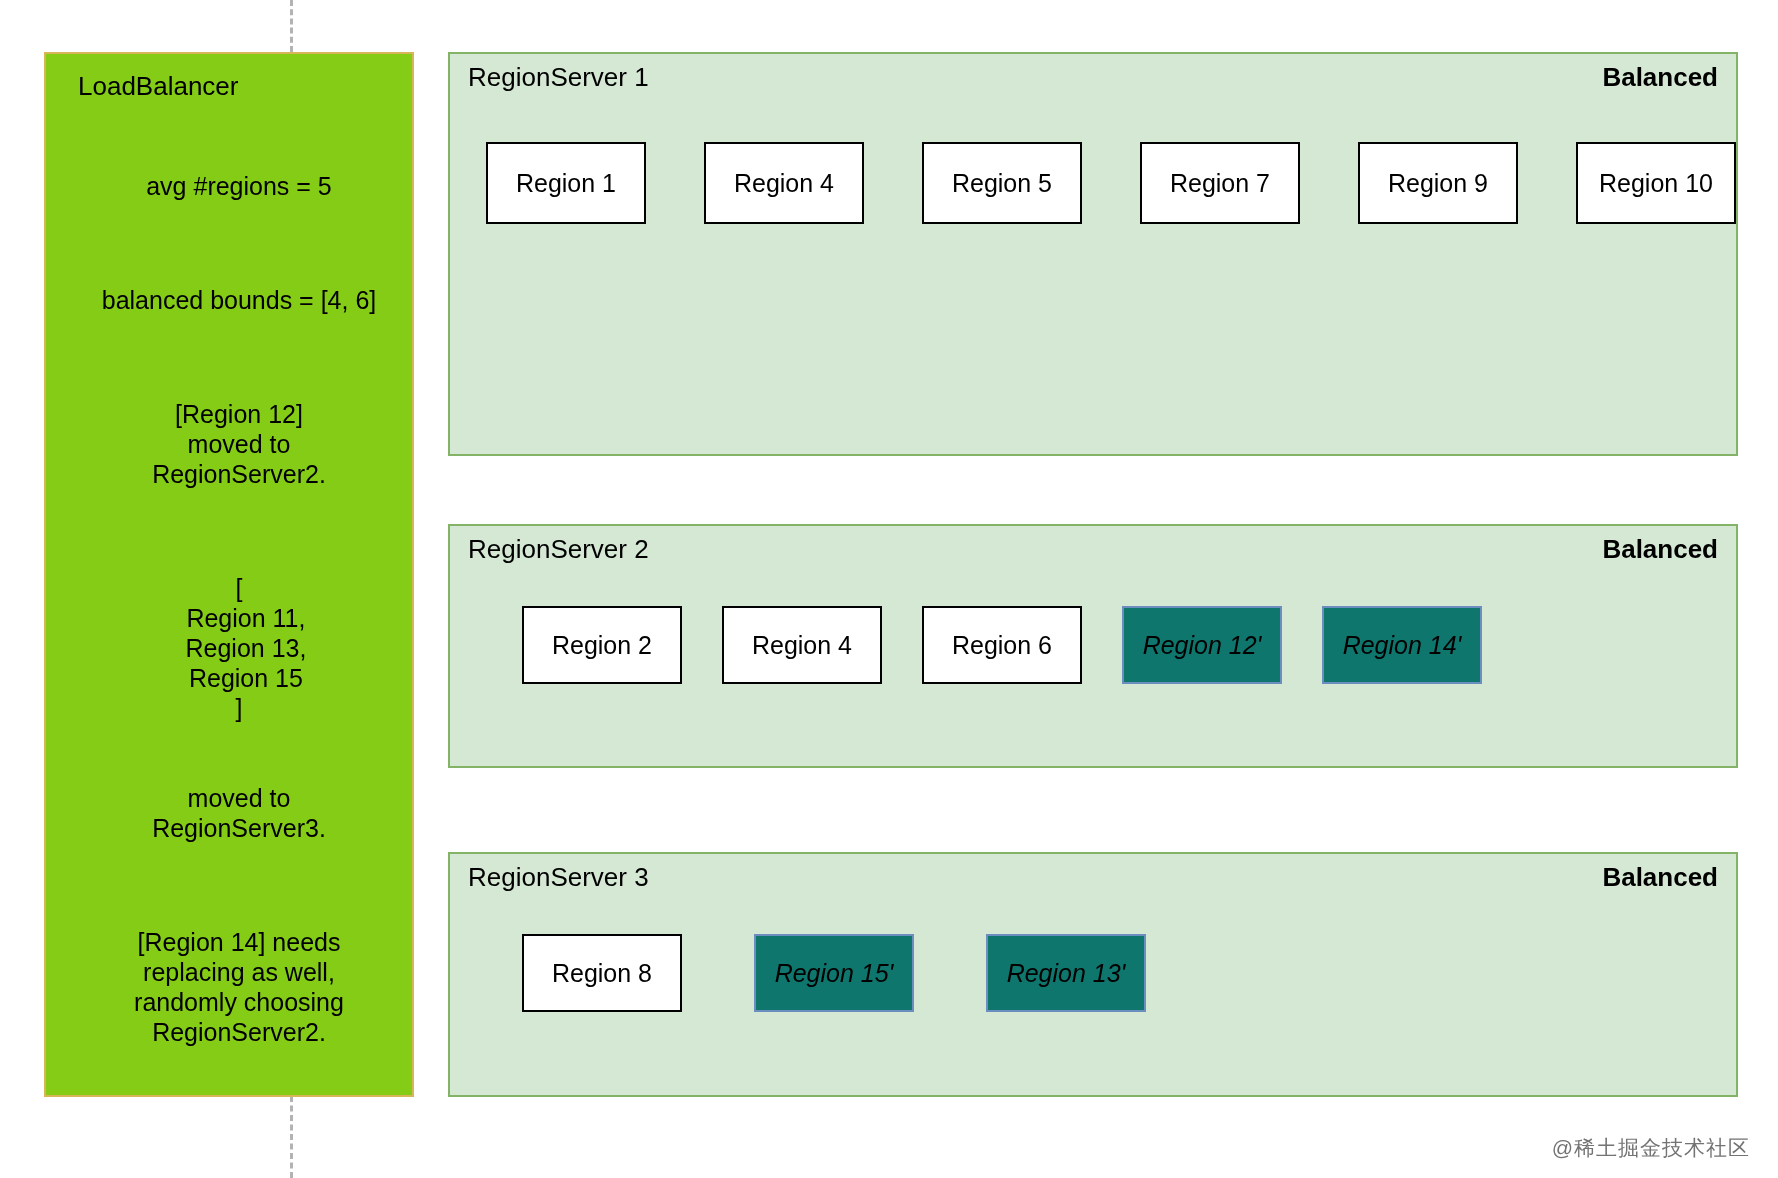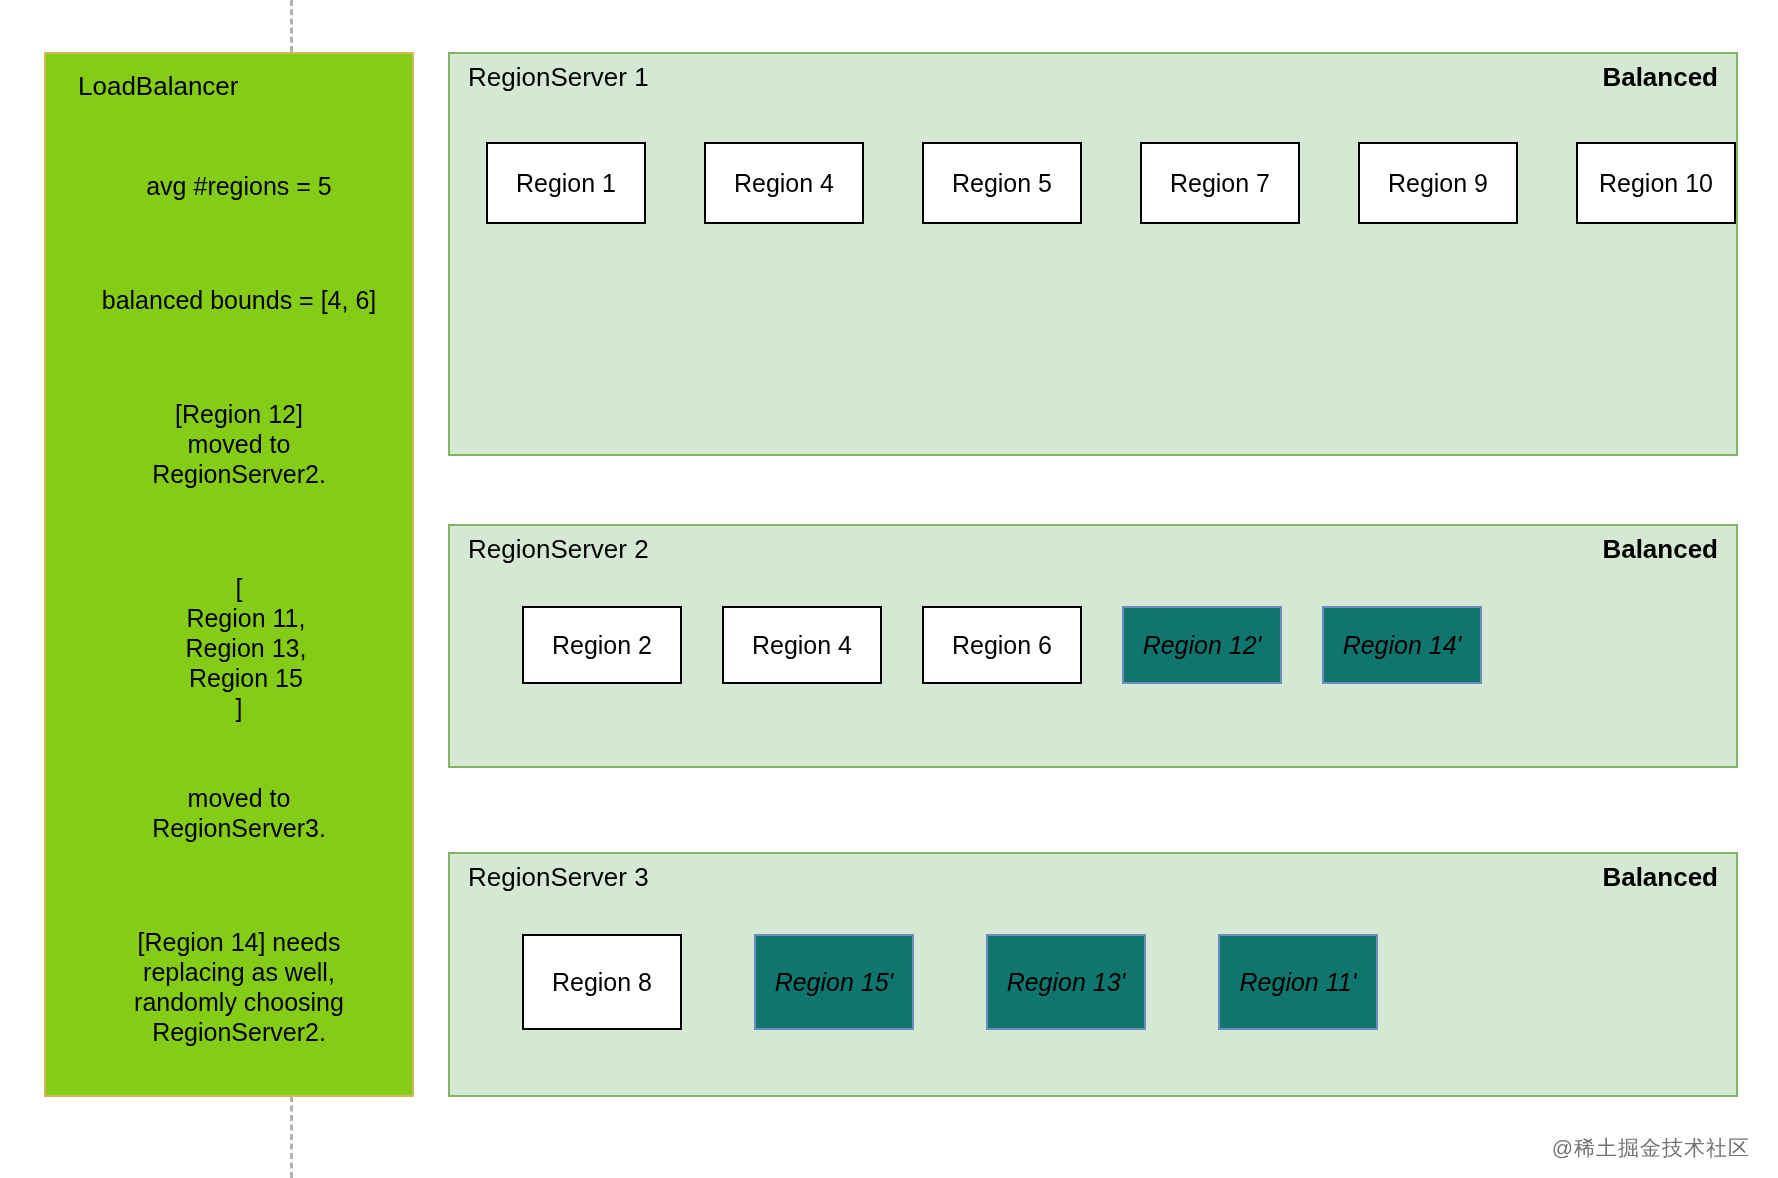--- a/index.html
+++ b/index.html
@@ -112,21 +112,21 @@
     background: #ffffff;
     border: 2px solid #000000;
     white-space: nowrap;
   }
   .region-box.moved {
     background: #0f766e;
     border: 2px solid #6c8ebf;
     font-style: italic;
   }
   #row-rs2 .region-box { width: 160px; height: 78px; }
-  #row-rs3 .region-box { width: 160px; height: 96px; }
+  #row-rs3 .region-box { width: 160px; height: 78px; }
 
   
   #watermark {
     position: absolute;
     right: 28px;
     bottom: 16px;
     font-size: 21px;
     color: #737373;
     white-space: nowrap;
     letter-spacing: 1px;
@@ -191,19 +191,18 @@
 
   <div class="region-server" id="region-server-3">
     <div class="rs-header">
       <div class="rs-title">RegionServer 3</div>
       <div class="rs-status">Balanced</div>
     </div>
     <div class="region-row" id="row-rs3">
       <div class="region-box">Region 8</div>
       <div class="region-box moved">Region 15'</div>
       <div class="region-box moved">Region 13'</div>
-      <div class="region-box moved">Region 11'</div>
     </div>
   </div>
 
   <div id="watermark">@稀土掘金技术社区</div>
 
 </div>
 
 </body></html>

